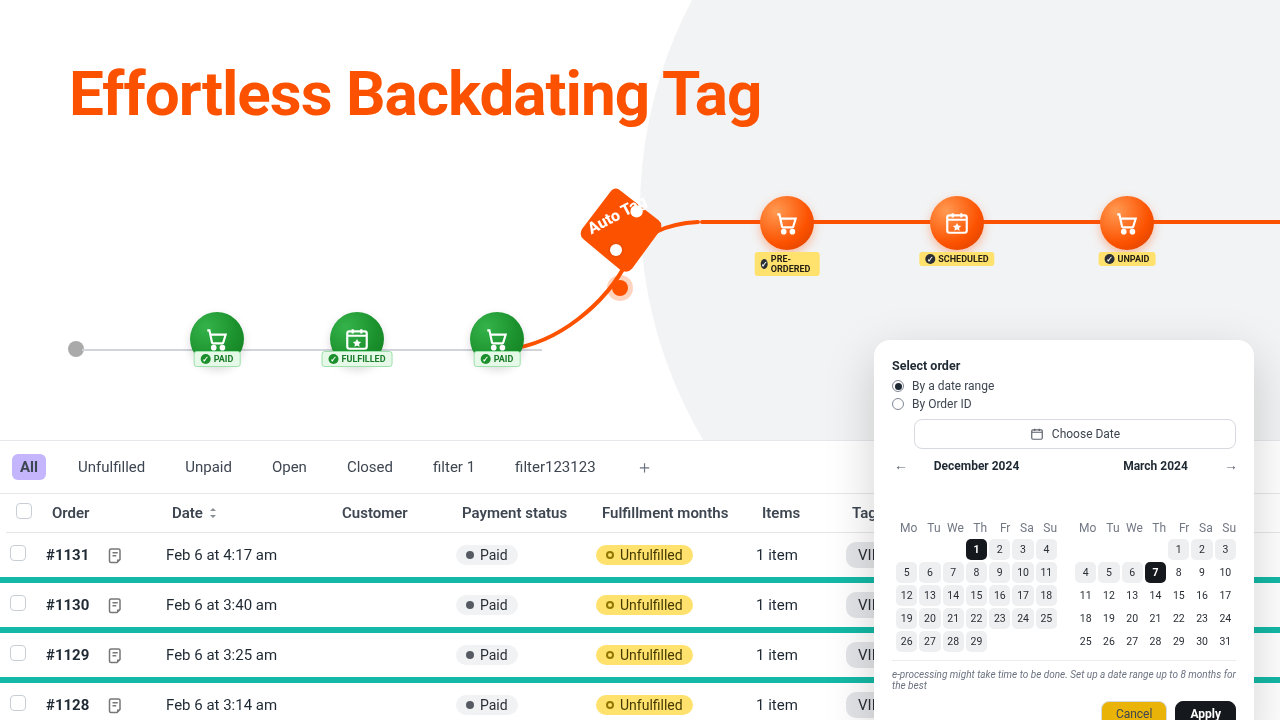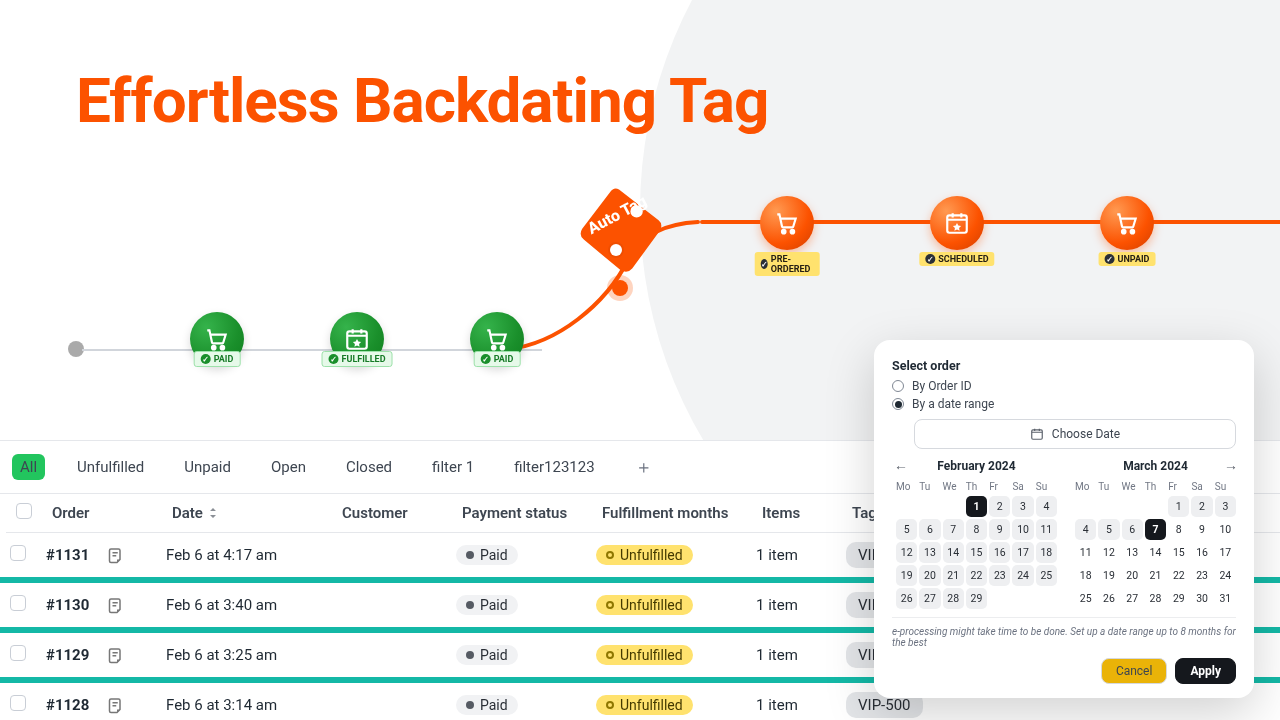--- a/index.html
+++ b/index.html
@@ -21,21 +21,21 @@
     position:relative;
     overflow:hidden;
   }
   .bg-shape{position:absolute;inset:0;}
   .bg-shape svg{position:absolute;right:-260px;top:-240px;}
 
   .hero{
     position:relative;padding:48px 60px 0 60px;
   }
   .hero h1{
-    margin:16px;font-size:62px;font-weight:700;color:var(--orange);letter-spacing:-1px;
+    margin:9px;font-size:62px;font-weight:700;color:var(--orange);letter-spacing:-1px;
   }
   .hero p{
     margin:22px 0 0 0;font-size:20px;color:#2A2F36;max-width:420px;line-height:1.35;
   }
 
   
   .timeline-wrap{position:absolute;left:50px;right:0;top:330px;height:80px;}
   .tl-dot{position:absolute;width:16px;height:16px;border-radius:50%;background:#868686;opacity:.7;top:11px;}
   .tl-line-grey{position:absolute;height:2px;background:#D1D5DB;top:19px;}
   .tl-line-orange{position:absolute;height:4px;background:var(--orange);top:-110px;border-radius:2px;}
@@ -59,21 +59,21 @@
   .auto-tag-knob{position:absolute;width:12px;height:12px;border-radius:50%;background:#fff;left:610px;top:244px;box-shadow:0 0 0 2px rgba(0,0,0,.05);}
 
   
   .orders{
     position:absolute;left:0;right:0;top:440px;bottom:0;
     border-top:1px solid var(--greyLight);
     background:#fff;
   }
   .tabs{display:flex;align-items:center;gap:24px;padding:10px 12px;border-bottom:1px solid var(--greyLight);font-size:15px;}
   .tab{color:#3E4651;padding:4px 8px;border-radius:6px;cursor:pointer;}
-  .tab.active{background:#22c55e;font-weight:400;}
+  .tab.active{background:#c4b5fd;font-weight:700;}
   .tab.add{font-size:18px;color:#6B7280;}
   .thead,.trow{display:grid;grid-template-columns:36px 120px 170px 120px 140px 160px 90px 110px;align-items:center;gap:0;padding:9px 10px;}
   .thead{font-weight:600;color:#3E4651;border-bottom:1px solid var(--greyLight);font-size:15px;margin-left:6px;}
   .trow{border-bottom:6px solid #14b8a6;font-size:15px;}
   .cb{width:16px;height:16px;border:1.5px solid #C9CED6;border-radius:4px;background:#fff;display:inline-block;}
   .sort{display:inline-flex;align-items:center;gap:4px;}
   .sort svg{width:12px;height:12px;opacity:.7;}
   .oid{font-weight:700;color:#1F2933;display:flex;align-items:center;gap:10px;}
   .note-ic{display:inline-flex;width:18px;height:18px;color:#777;margin-left:6px;}
   .pill{display:inline-flex;align-items:center;gap:6px;padding:2px 10px;border-radius:10px;font-size:14px;}
@@ -92,21 +92,21 @@
   .radio-row{display:flex;align-items:center;gap:8px;margin:4px 0;color:#3E4651;}
   .radio{width:12px;height:12px;border:1.5px solid #808894;border-radius:50%;display:inline-flex;align-items:center;justify-content:center;}
   .radio.on::after{content:"";width:7px;height:7px;background:#1F2933;border-radius:50%;}
   .choose{margin:8px 0 10px 22px;border:1px solid #D6D9DE;border-radius:8px;padding:7px;display:flex;align-items:flex-end;justify-content:center;gap:8px;color:#3E4651;}
   .cals{display:flex;gap:18px;position:relative;margin-left:4px;}
   .nav{position:absolute;top:-2px;font-size:14px;color:#5B616B;cursor:pointer;}
   .nav.left{left:-2px;} .nav.right{right:-2px;}
   .cal{flex:1;}
   .cal .mname{text-align:center;font-weight:700;font-size:12px;margin-bottom:6px;}
   .cal .grid{display:grid;grid-template-columns:repeat(7,1fr);gap:2px;}
-  .cal .dow{font-size:10px;color:#717784;text-align:left;padding:2px 0;}
+  .cal .dow{font-size:12px;color:#717784;text-align:right;padding:2px 0;margin-top:40px;}
   .cal .day{font-size:10.5px;text-align:center;padding:4px 0;border-radius:5px;color:#2A2F36;}
   .cal .day.range{background:#EEEFF1;}
   .cal .day.end{background:#15181D;color:#fff;font-weight:700;}
   .cal .day.muted{color:#B9BEC6;}
   .note{font-size:10px;font-style:italic;color:#6B7280;margin-top:8px;border-top:1px solid #ECEDEF;padding-top:8px;}
   .actions{display:flex;justify-content:flex-end;gap:8px;margin-top:10px;}
   .btn{font-size:12px;border-radius:8px;padding:5px 14px;cursor:pointer;}
   .btn.ghost{background:#eab308;border:1px solid #D6D9DE;color:#3E4651;}
   .btn.primary{background:#15181D;color:#fff;border:1px solid #15181D;font-weight:700;}
 
@@ -322,39 +322,39 @@
 
     <span></span>
 
   </div>
     </div>
 </div>
 
 <div class="panel">
   <div class="title">Select order</div>
   <div class="radio-row">
+    <span class="radio on"></span>
+    <span>By a date range</span>
+  </div>
+  <div class="radio-row">
     <span class="radio"></span>
     <span>By Order ID</span>
-  </div>
-  <div class="radio-row">
-    <span class="radio on"></span>
-    <span>By a date range</span>
   </div>
   <div class="choose">
     <svg width="14" height="14" viewBox="0 0 24 24">
         <rect x="3" y="5" width="18" height="16" rx="2" fill="none" stroke="#5B616B" stroke-width="2"></rect>
         <path d="M3 9h18M8 3v4M16 3v4" stroke="#5B616B" stroke-width="2"></path>
       </svg>
     <span>Choose Date</span>
   </div>
   <div class="cals">
     <span class="nav left">←</span>
     <span class="nav right">→</span>
     <div class="cal">
-      <div class="mname">February 2024</div>
+      <div class="mname">December 2024</div>
       <div class="grid" id="cal-feb">
           <span class="dow">Mo</span>
           <span class="dow">Tu</span>
           <span class="dow">We</span>
           <span class="dow">Th</span>
           <span class="dow">Fr</span>
           <span class="dow">Sa</span>
           <span class="dow">Su</span>
           <span class="day"></span>
           <span class="day"></span>

